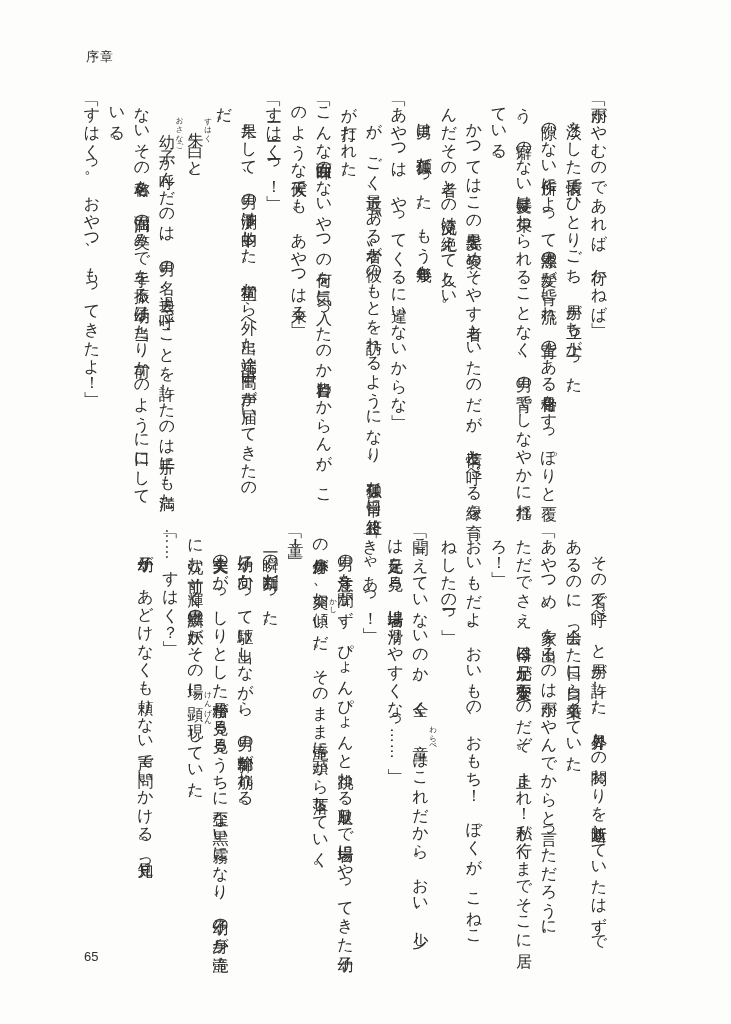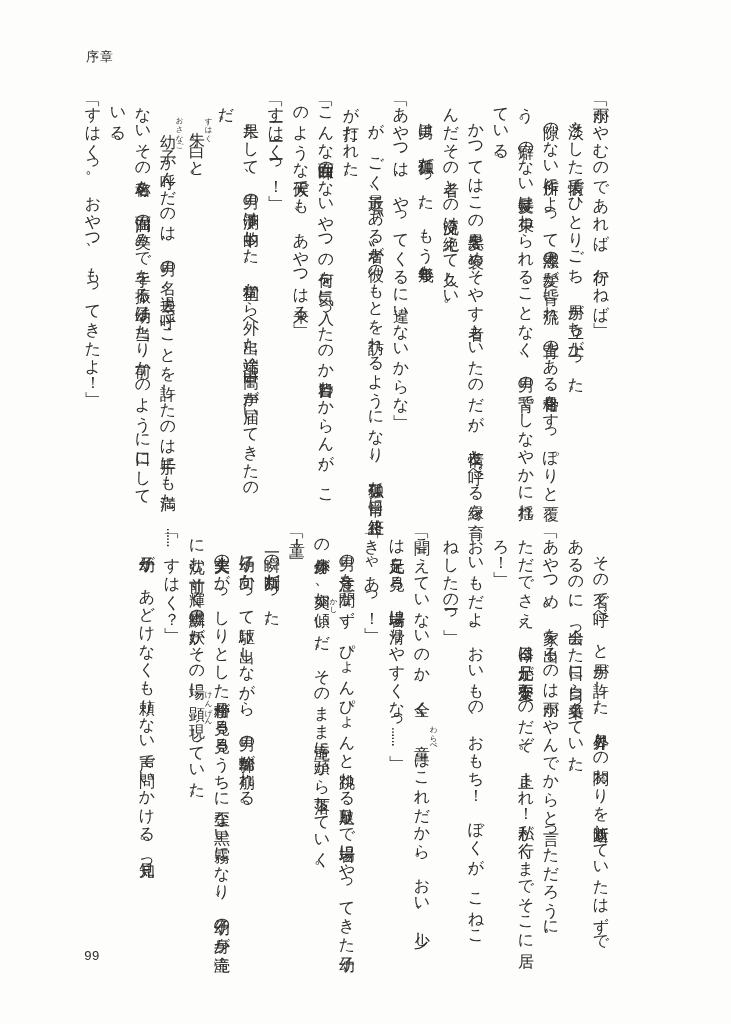--- a/index.html
+++ b/index.html
@@ -4,21 +4,21 @@
 <style>
   html, body {
     margin: 0;
     padding: 0;
   }
   .page {
     position: relative;
     width: 731px;
     height: 1024px;
     background: #fdfdfc;
-    font-family: Liberation Mono, monospace;
+    font-family: Liberation Sans, sans-serif;
     color: #2e2d2b;
     overflow: hidden;
   }
   .running-head {
     position: absolute;
     left: 86px;
     top: 48px;
     font-size: 13px;
     letter-spacing: 1px;
   }
@@ -84,14 +84,14 @@
       <p class="para">「きゃあっ！」</p>
       <p class="para indent">男の注意を聞かず、ぴょんぴょんと跳ねる足取りで岩場にやってきた幼子の身体が、突如、<ruby>傾<rt>かし</rt></ruby>いだ。そのまま滝壺に頭から落下していく。</p>
       <p class="para">「童！」</p>
       <p class="para indent">一瞬の判断だった。</p>
       <p class="para indent">幼子に向かって駆け出しながら、男の輪郭が崩れる。</p>
       <p class="para indent">美丈夫のがっしりとした骨格が見る見るうちに歪な黒い霧になり、幼子の身が滝壺に沈む寸前、輝く黒鱗の妖がその場に<ruby>顕現<rt>けんげん</rt></ruby>していた。</p>
       <p class="para">「……すはく？」</p>
       <p class="para indent">幼子が、あどけなくも頼りない声で問いかける。見知っ</p>
     </div>
 
-  <div class="page-number">99</div>
+  <div class="page-number">65</div>
 </div>
 
 </body></html>

